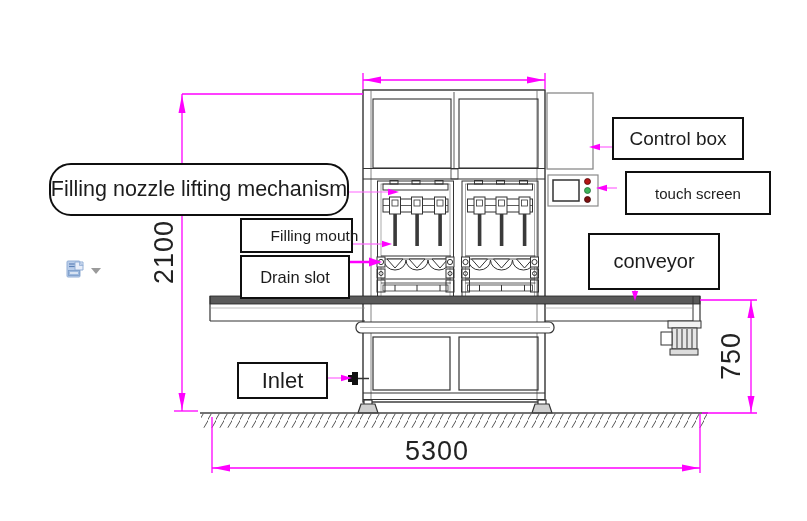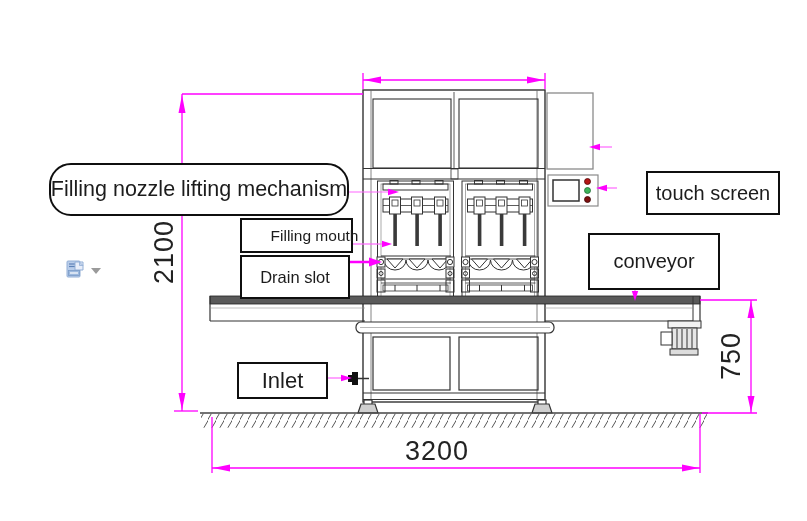--- a/index.html
+++ b/index.html
@@ -15,21 +15,21 @@
   }
   .dim{
     position:absolute;display:flex;align-items:center;justify-content:center;
     color:#222;font-family:"Liberation Sans",sans-serif;z-index:2;letter-spacing:1px;
   }
   .rot{transform:rotate(-90deg);}
   .lbl-lifting{left:49px;top:163px;width:300px;height:53px;font-size:21.5px;border-radius:22px;}
   .lbl-mouth{left:240px;top:218px;width:113px;height:35px;font-size:15.5px;padding-left:36px;}
   .lbl-drain{left:240px;top:255px;width:110px;height:44px;font-size:16.5px;}
   .lbl-control{left:612px;top:117px;width:132px;height:43px;font-size:19px;}
-  .lbl-touch{left:646px;top:171px;width:134px;height:44px;font-size:20px;}
+  .lbl-touch{left:625px;top:171px;width:146px;height:44px;font-size:15px;}
   .lbl-conveyor{left:588px;top:233px;width:132px;height:57px;font-size:20px;}
   .lbl-inlet{left:237px;top:362px;width:91px;height:37px;font-size:22px;}
   .dim-1200{left:395px;top:44px;width:120px;height:30px;font-size:27px;}
   .dim-3200{left:377px;top:436px;width:120px;height:30px;font-size:27px;}
   .dim-2100{left:104px;top:237px;width:120px;height:30px;font-size:27px;}
   .dim-750{left:671px;top:341px;width:120px;height:30px;font-size:27px;}
   #paste-icon{
     position:absolute;left:66px;top:257px;width:44px;height:26px;z-index:3;
     display:flex;align-items:center;gap:5px;cursor:pointer;
   }
@@ -218,27 +218,28 @@
       <line x1="635" y1="290" x2="635" y2="293"></line>
       <polygon points="635,301 631.8,291 638.2,291" stroke="none"></polygon>
       <line x1="328" y1="378" x2="343" y2="378"></line>
       <polygon points="352,378 341,374.8 341,381.2" stroke="none"></polygon>
     </g>
   </svg>
 
   <div class="callout lbl-lifting">Filling nozzle lifting mechanism</div>
   <div class="callout lbl-mouth">Filling mouth</div>
   <div class="callout lbl-drain">Drain slot</div>
+  <div class="callout lbl-control">Control box</div>
   <div class="callout lbl-touch">touch screen</div>
   <div class="callout lbl-conveyor">conveyor</div>
   <div class="callout lbl-inlet">Inlet</div>
 
   <div class="dim dim-2100 rot">2100</div>
   <div class="dim dim-750 rot">750</div>
-  <div class="dim dim-3200">3200</div>
+  <div class="dim dim-3200">5300</div>
 
   <div id="paste-icon">
     <svg width="20" height="20" viewBox="0 0 20 20">
       <rect x="1" y="1" width="13" height="16" rx="1" fill="#b9cdea" stroke="#93afd6" stroke-width="1"></rect>
       <line x1="3" y1="4" x2="10" y2="4" stroke="#5f83b8" stroke-width="1.2"></line>
       <line x1="3" y1="6.5" x2="10" y2="6.5" stroke="#5f83b8" stroke-width="1.2"></line>
       <polygon points="9,2 17,2 17,10 9,10" fill="#e8eefa" stroke="#93afd6" stroke-width="1"></polygon>
       <polygon points="13.5,2 17,5.5 13.5,5.5" fill="#c3d4ec" stroke="#93afd6" stroke-width="0.8"></polygon>
       <rect x="2.5" y="10.5" width="11" height="5" fill="#9db9de" stroke="#7a9cc8" stroke-width="0.8"></rect>
       <line x1="4" y1="13" x2="12" y2="13" stroke="#ffffff" stroke-width="1.2"></line>

